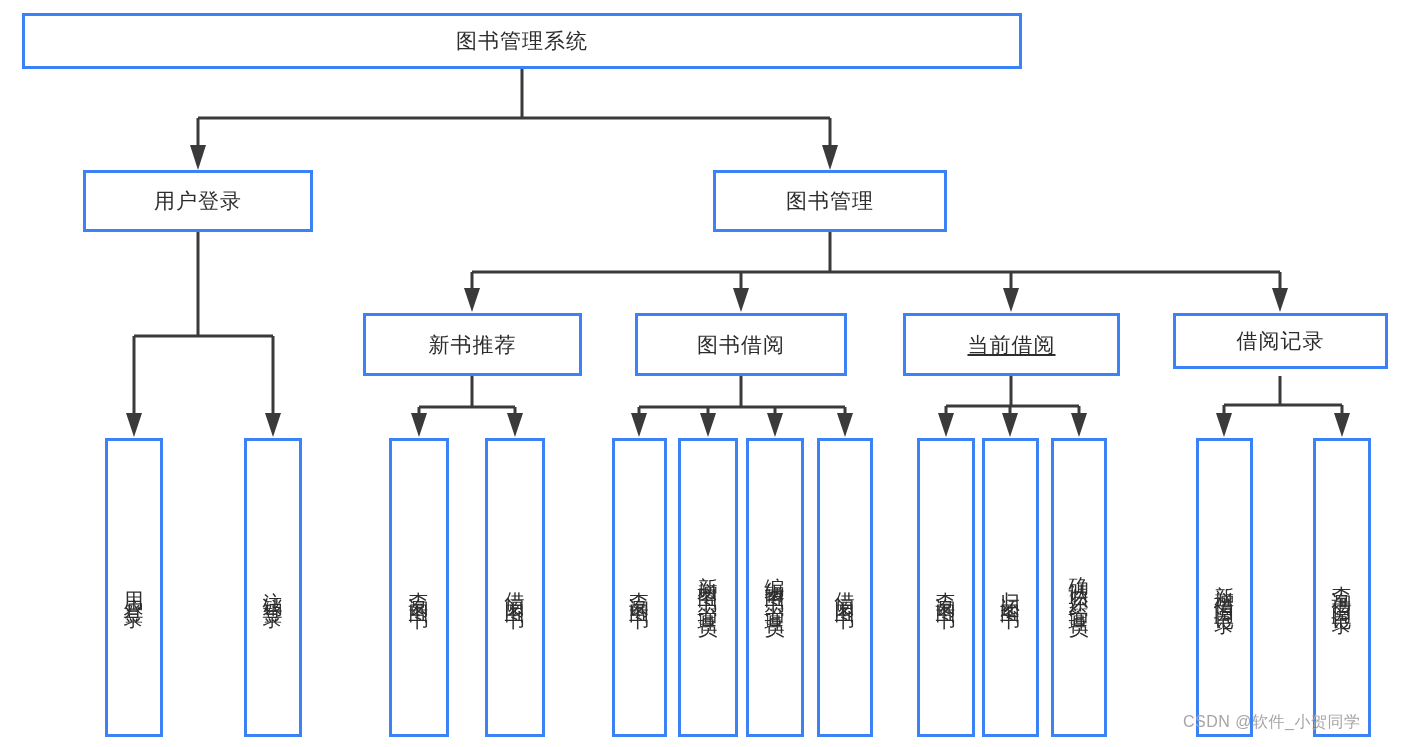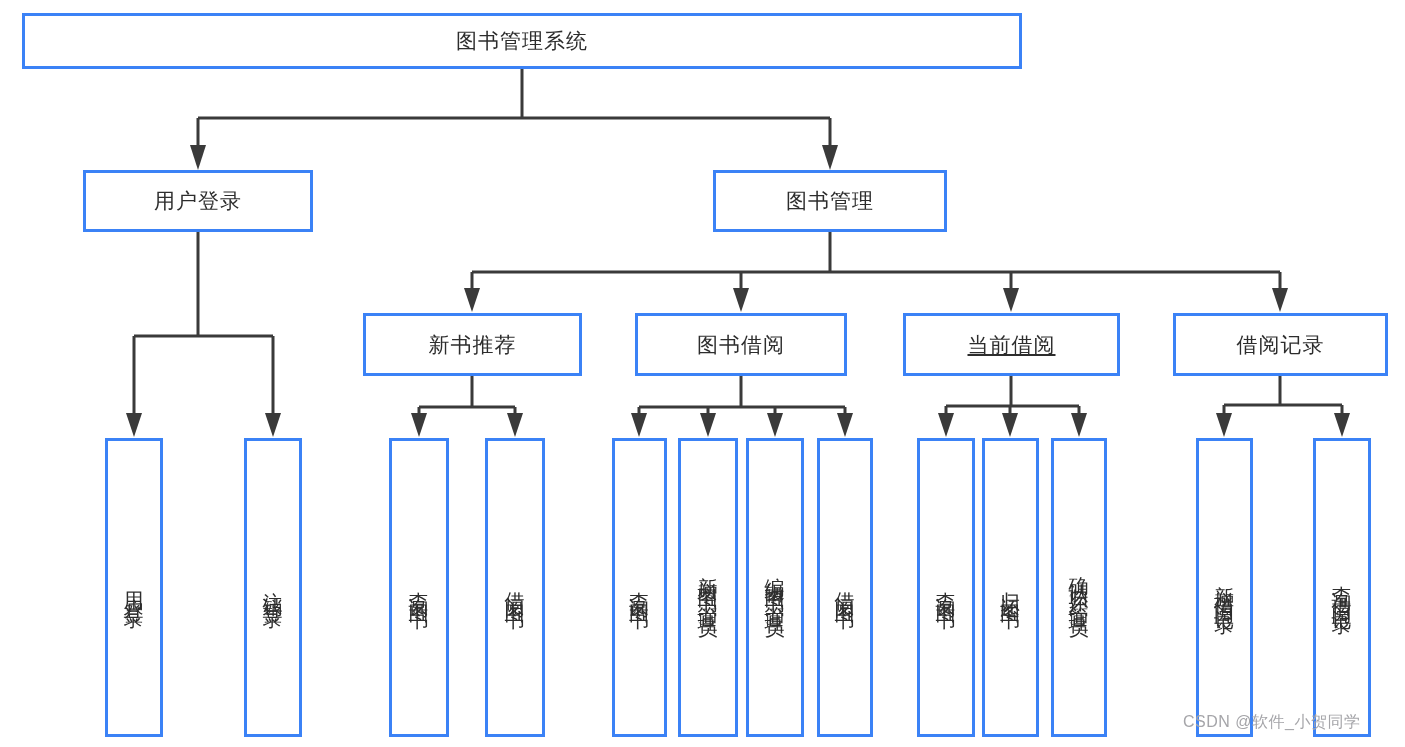--- a/index.html
+++ b/index.html
@@ -117,21 +117,21 @@
 
   <div class="node" style="left:713px; top:170px; width:234px; height:62px;">
     <span>图书管理</span>
   </div>
   <div class="node" style="left:635px; top:313px; width:212px; height:63px;">
     <span>图书借阅</span>
   </div>
   <div class="node" style="left:903px; top:313px; width:217px; height:63px;text-decoration:underline;">
     <span>当前借阅</span>
   </div>
-  <div class="node" style="left:1173px; top:313px; width:215px; height:63px;text-align:center;">
+  <div class="node" style="left:1173px; top:313px; width:215px; height:56px;text-align:center;">
     <span>借阅记录</span>
   </div>
 
   <div class="node leaf" style="left:105px; top:438px; width:58px; height:299px;">
     <span class="vtext">用户登录</span>
   </div>
   <div class="node leaf" style="left:244px; top:438px; width:58px; height:299px;">
     <span class="vtext">注销登录</span>
   </div>
   <div class="node leaf" style="left:389px; top:438px; width:60px; height:299px;">

